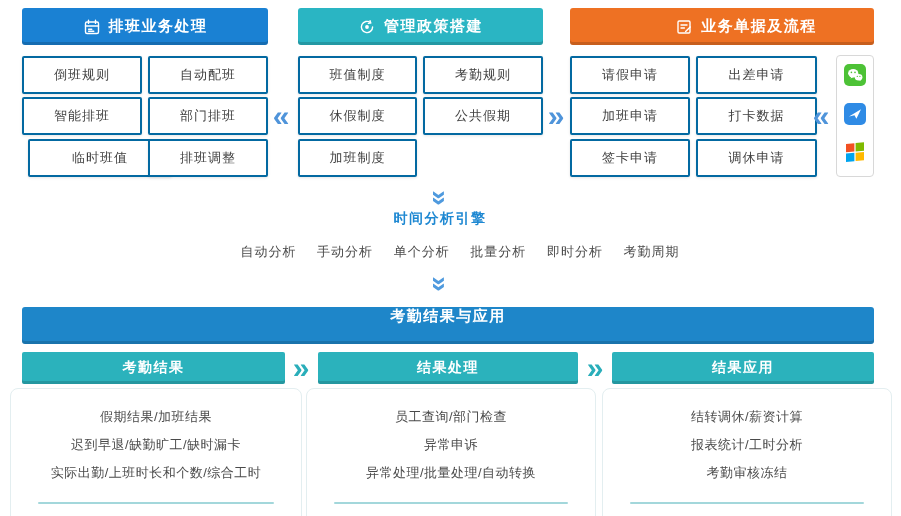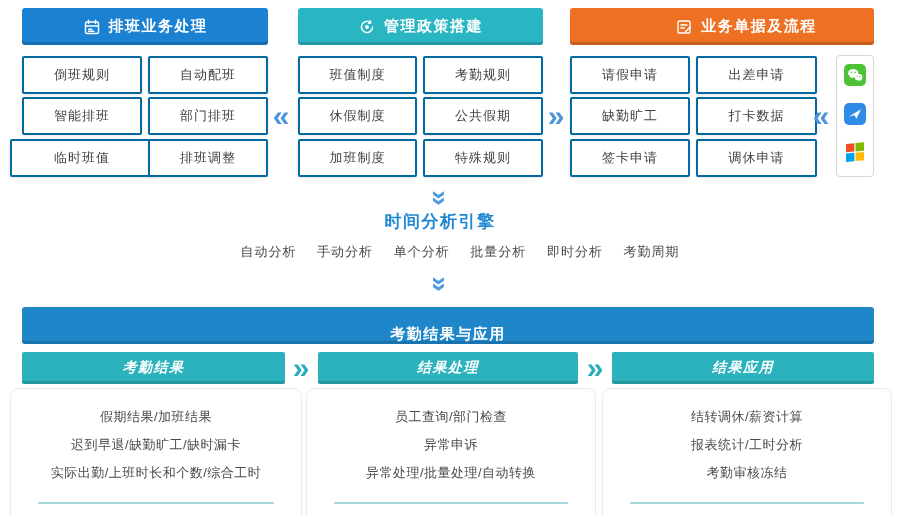--- a/index.html
+++ b/index.html
@@ -45,42 +45,41 @@
   .apps-box {
     position:absolute; left:836px; top:55px; width:38px; height:122px;
     border:1px solid #d8d8d8; border-radius:4px; background:#fff;
     display:flex; flex-direction:column; align-items:center;
     justify-content:space-between; padding:8px 0 10px 0;
   }
 
   
   .engine-title {
     position:absolute; left:0; width:880px; top:210px; text-align:center;
-    font-size:17px; font-weight:bold; color:#1e88d2; letter-spacing:1.5px;
+    font-size:14px; font-weight:bold; color:#1e88d2; letter-spacing:1.5px;
   }
   .engine-items {
     position:absolute; left:0; width:880px; top:243px; text-align:center;
     font-size:13px; color:#4c4c4c; letter-spacing:1px;margin-left:20px;
   }
   .engine-items span { margin:0 8px; }
 
   
   .banner {
     position:absolute; left:22px; top:307px; width:852px; height:37px;
     background:#1e86c9; border-radius:3px; color:#fff;
-    display:flex; align-items:flex-end; justify-content:center;
+    display:flex; align-items:flex-start; justify-content:center;
     font-size:15px; font-weight:bold; letter-spacing:1.5px;
     box-shadow: inset 0 -3px 0 rgba(0,0,0,.14);
   }
   .subhdr {
     position:absolute; top:352px; height:32px; background:#2bb2bc;
     border-radius:2px; color:#fff; display:flex; align-items:center;
     justify-content:center; font-size:14px; font-weight:bold; letter-spacing:1.5px;
     box-shadow: inset 0 -3px 0 rgba(0,0,0,.15);
-    font-style: italic;
   }
   .colbox {
     position:absolute; top:388px; height:150px;
     border:1px solid #e3eef0; border-radius:8px; background:#fff;
   }
   .colbox .line {
     height:28px; line-height:28px; text-align:center;
     font-size:13px; font-weight:500; color:#4a4a4a; letter-spacing:.5px;
   }
   .colbox .lines { padding-top:14px; }
@@ -108,21 +107,21 @@
     </div>
   <div class="cell" style="left:148px;top:56px;width:120px">
       <span>自动配班</span>
     </div>
   <div class="cell" style="left:22px;top:97px;width:120px">
       <span>智能排班</span>
     </div>
   <div class="cell" style="left:148px;top:97px;width:120px">
       <span>部门排班</span>
     </div>
-  <div class="cell" style="left:10px;top:139px;width:144px">
+  <div class="cell" style="left:28px;top:139px;width:144px">
       <span>临时班值</span>
     </div>
   <div class="cell" style="left:148px;top:139px;width:120px">
       <span>排班调整</span>
     </div>
 
   <div class="chev" style="left:266px;top:101px">«</div>
 
   <div class="hdr teal" style="left:298px;width:245px">
     <span class="hicon">
@@ -142,43 +141,40 @@
     </div>
   <div class="cell" style="left:298px;top:97px;width:119px">
       <span>休假制度</span>
     </div>
   <div class="cell" style="left:423px;top:97px;width:120px">
       <span>公共假期</span>
     </div>
   <div class="cell" style="left:298px;top:139px;width:119px">
       <span>加班制度</span>
     </div>
-  <div class="cell" style="left:423px;top:139px;width:120px">
-      <span>特殊规则</span>
-    </div>
 
   <div class="chev" style="left:541px;top:101px">»</div>
 
   <div class="hdr orange" style="left:570px;width:304px">
     <span class="hicon">
       <svg width="18" height="18" viewBox="0 0 18 18" fill="none" stroke-linecap="round">
         <rect x="3" y="3" width="12" height="12" rx="1.2" stroke="#fff" stroke-width="1.4"></rect>
         <path d="M6 7h6 M6 10h3.4 M10.6 13.6l4.6-4.6" stroke="#fff" stroke-width="1.4"></path>
       </svg>
     </span>
     <span>业务单据及流程</span>
   </div>
   <div class="cell" style="left:570px;top:56px;width:120px">
       <span>请假申请</span>
     </div>
   <div class="cell" style="left:696px;top:56px;width:121px">
       <span>出差申请</span>
     </div>
   <div class="cell" style="left:570px;top:97px;width:120px">
-      <span>缺勤旷工</span>
+      <span>加班申请</span>
     </div>
   <div class="cell" style="left:696px;top:97px;width:121px">
       <span>打卡数据</span>
     </div>
   <div class="cell" style="left:570px;top:139px;width:120px">
       <span>签卡申请</span>
     </div>
   <div class="cell" style="left:696px;top:139px;width:121px">
       <span>调休申请</span>
     </div>

